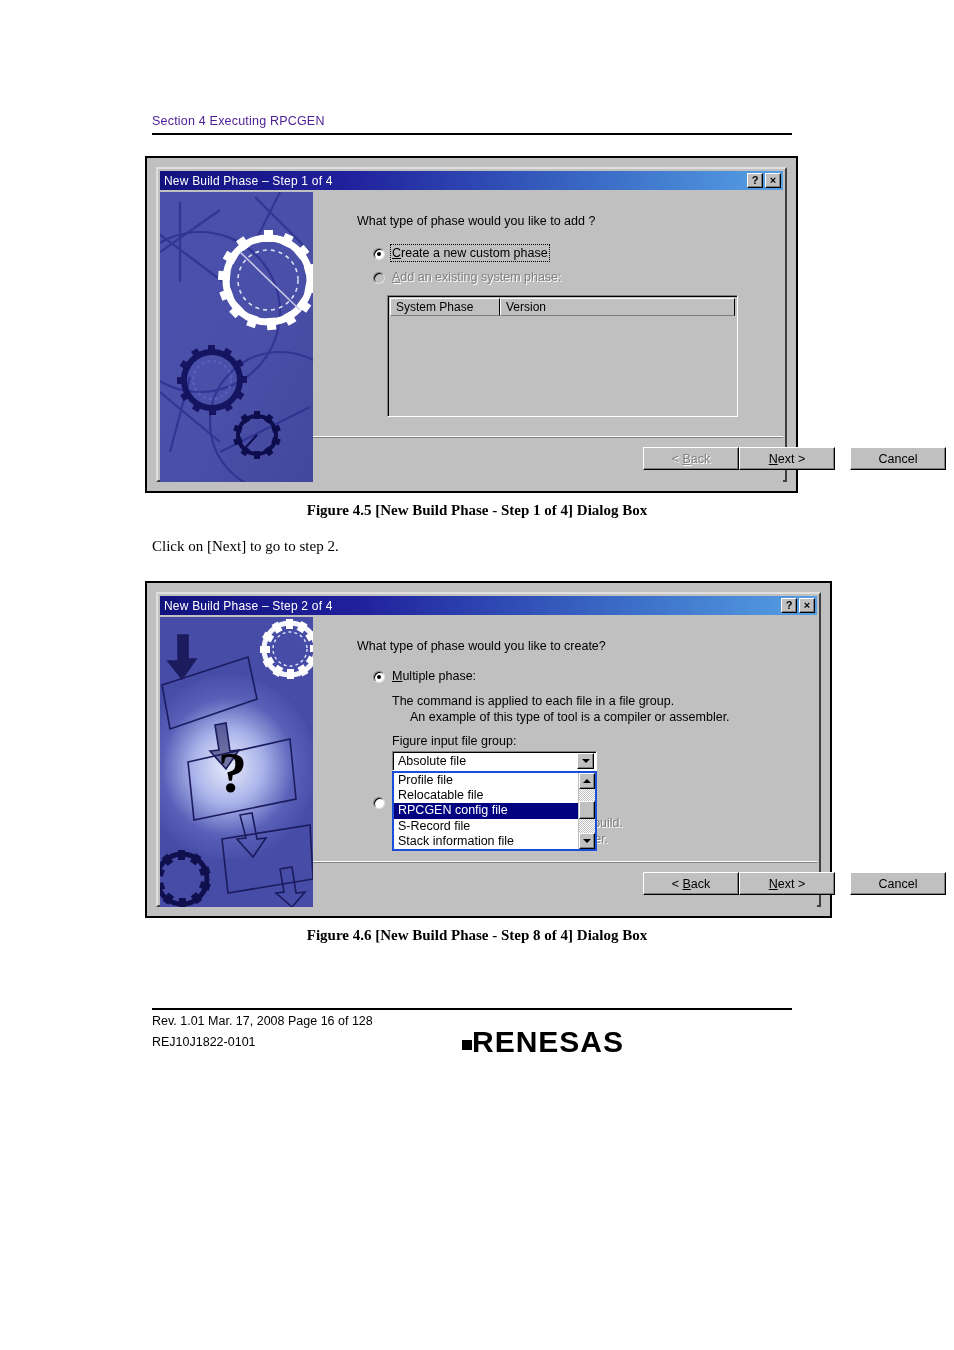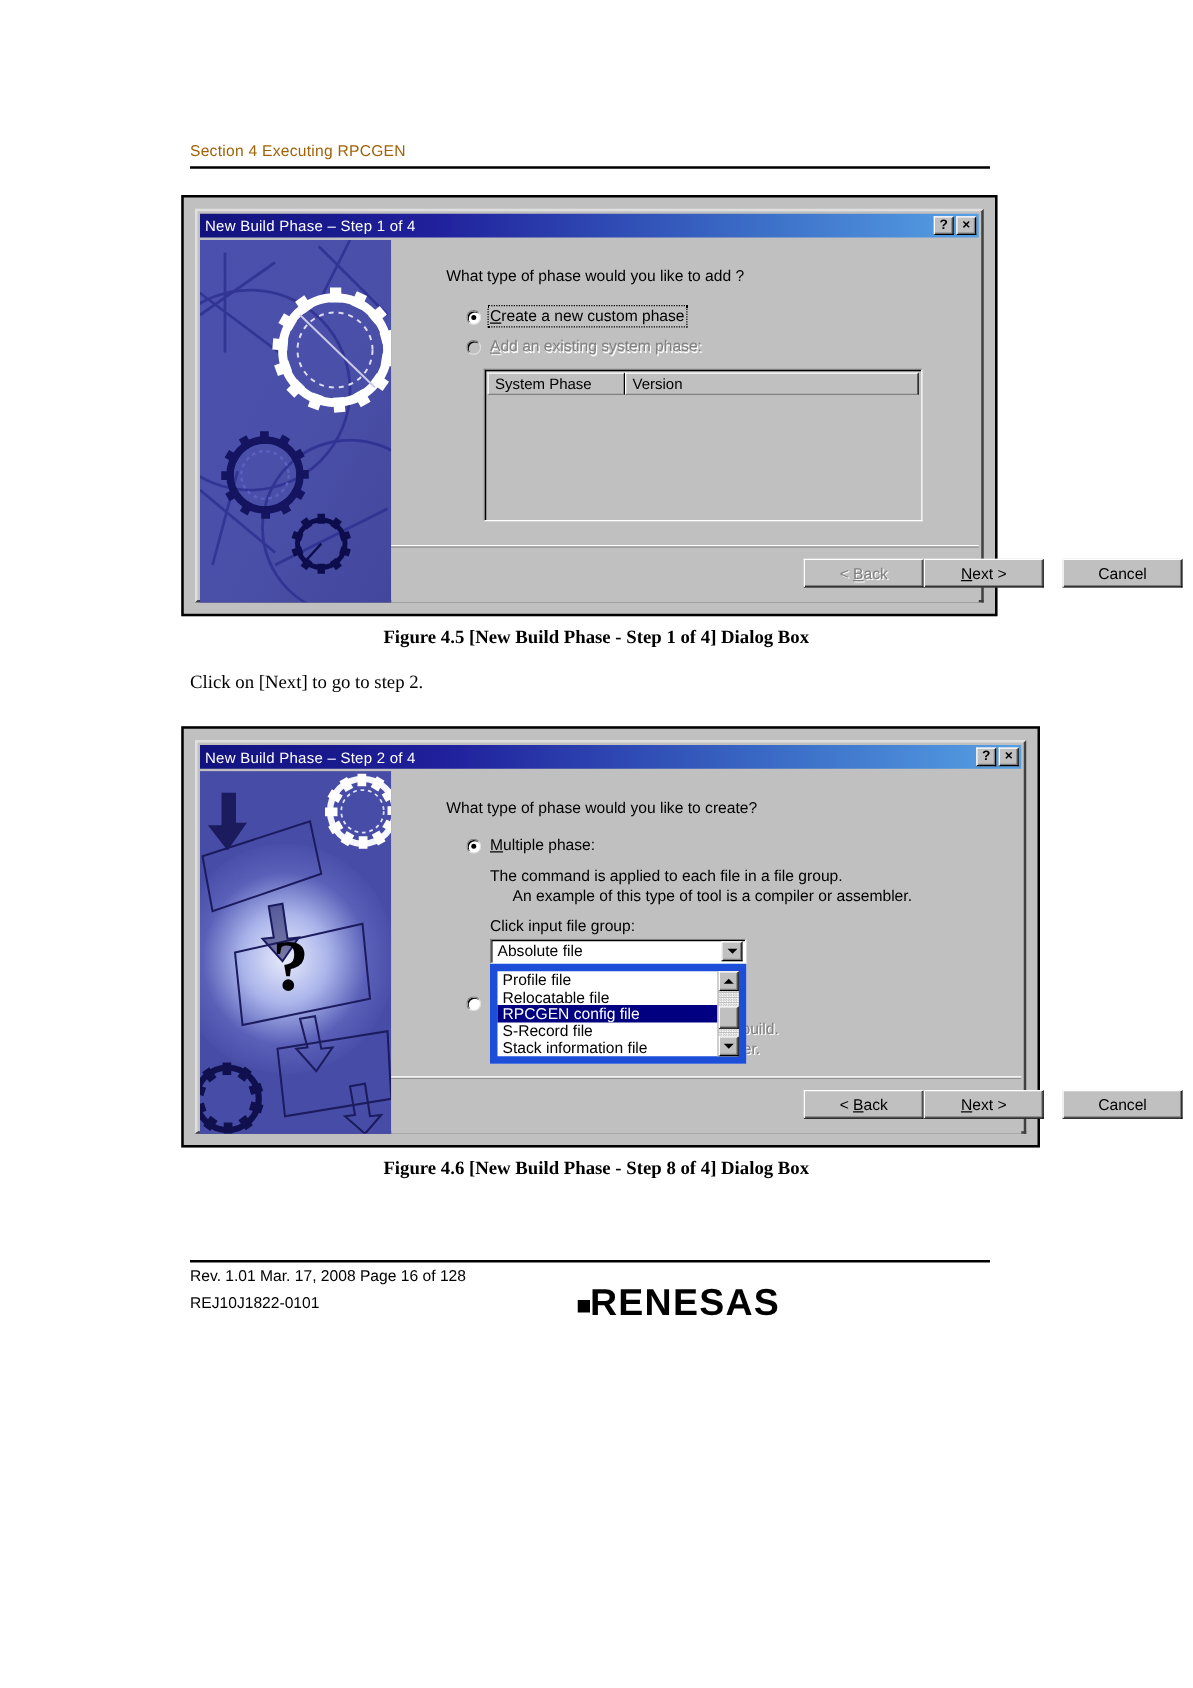--- a/index.html
+++ b/index.html
@@ -18,21 +18,21 @@
   
   .page-header {
     position: absolute;
     left: 152px;
     top: 114px;
     width: 640px;
   }
   .page-header .hdr-text {
     font-family: "Liberation Sans", sans-serif;
     font-size: 12.5px;
-    color: #a16207;
+    color: #4c1d95;
     letter-spacing: .2px;
     padding-bottom: 5px;
   }
   .page-header .hdr-rule {
     border-bottom: 2px solid #000;
   }
 
   
   .fig-frame {
     position: absolute;
@@ -256,21 +256,21 @@
     width: 0; height: 0;
     border-left: 4px solid transparent;
     border-right: 4px solid transparent;
     border-bottom: 4px solid #000;
   }
 
   
   .droplist {
     position: absolute;
     background: #ffffff;
-    border: 6px solid #1d4ed8;
+    border: 2px solid #1d4ed8;
     display: flex;
     box-sizing: border-box;
     z-index: 10;
   }
   .droplist-items {
     flex: 1 1 auto;
     display: flex;
     flex-direction: column;
   }
   .dl-item {
@@ -646,21 +646,21 @@
         <div class="ui ui-q">What type of phase would you like to create?</div>
 
         <div class="radio-row ui" style="left:60px; top:52px;">
           <span class="radio checked"></span>
           <span class="radio-label"><span class="acc">M</span><span>ultiple phase:</span></span>
         </div>
 
         <div class="ui desc" style="left:79px; top:76px;">The command is applied to each file in a file group.</div>
         <div class="ui desc" style="left:97px; top:92px;">An example of this type of tool is a compiler or assembler.</div>
 
-        <div class="ui desc" style="left:79px; top:116px;"><span>Click </span><span class="acc">i</span><span>nput file group:</span></div>
+        <div class="ui desc" style="left:79px; top:116px;"><span>Figure </span><span class="acc">i</span><span>nput file group:</span></div>
 
         <div class="ui desc disabled-text" style="left:235px; top:198px;">nce per build.</div>
         <div class="ui desc disabled-text" style="left:268px; top:214px;">nker.</div>
 
         <div class="radio-row ui" style="left:60px; top:178px;">
           <span class="radio"></span>
         </div>
 
         <div class="combo" style="left:79px; top:134px; width:205px;">
           <div class="combo-text">Absolute file</div>

